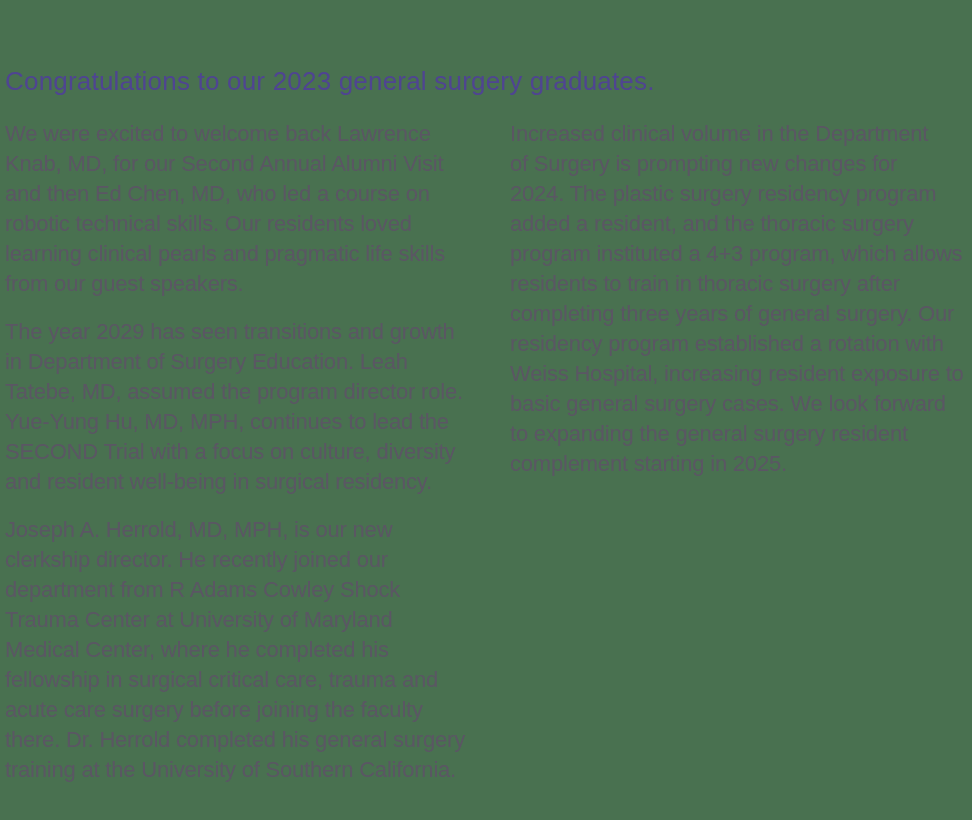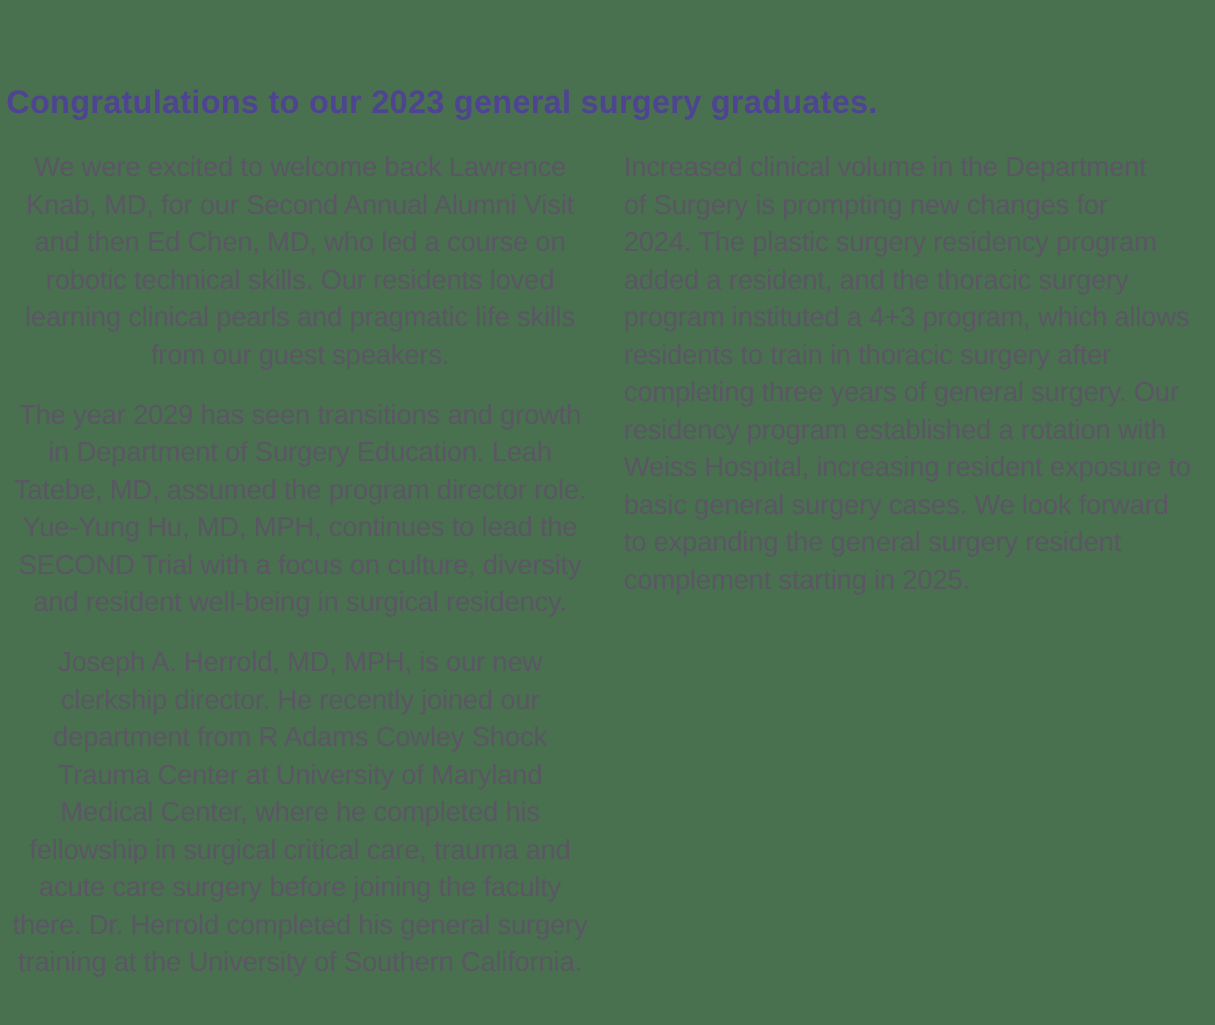--- a/index.html
+++ b/index.html
@@ -14,31 +14,31 @@
     background: #497150;
     font-family: "Liberation Sans", sans-serif;
   }
   .page-title {
     position: absolute;
     left: 5px;
     top: 66px;
     margin: 0;
     font-size: 26px;
     line-height: 30px;
-    font-weight: 700;
+    font-weight: 400;
     letter-spacing: 0.2px;
     color: #4f4492;
     white-space: pre;
   }
   .column {
     position: absolute;
     top: 119px;
   }
-  .column.left  { left: 5px;   width: 470px; text-align: center; }
-  .column.right { left: 499px; width: 462px; }
+  .column.left  { left: 5px;   width: 470px; }
+  .column.right { left: 510px; width: 462px; }
   .body-paragraph {
     margin: 0 0 18px 0;
     font-size: 22px;
     line-height: 30px;
     letter-spacing: -0.2px;
     color: #5b5664;
     white-space: pre;
   }
 </style>
 </head>

